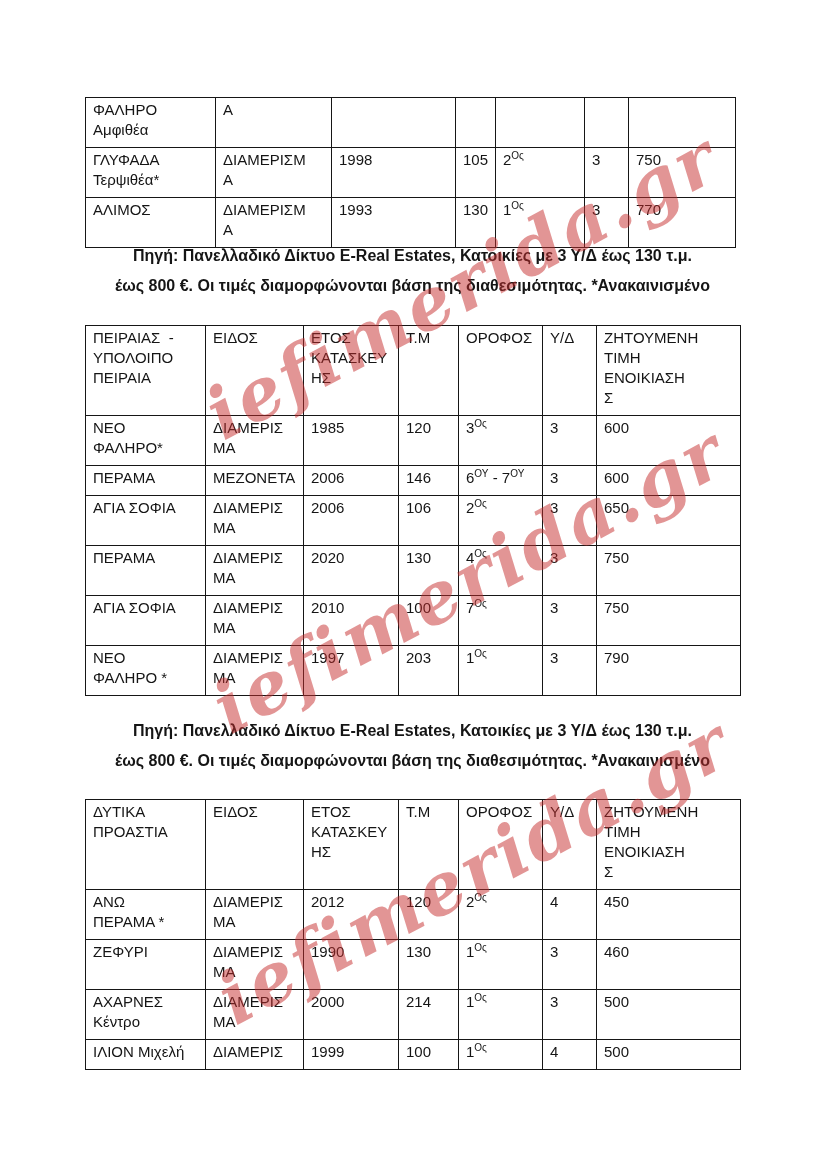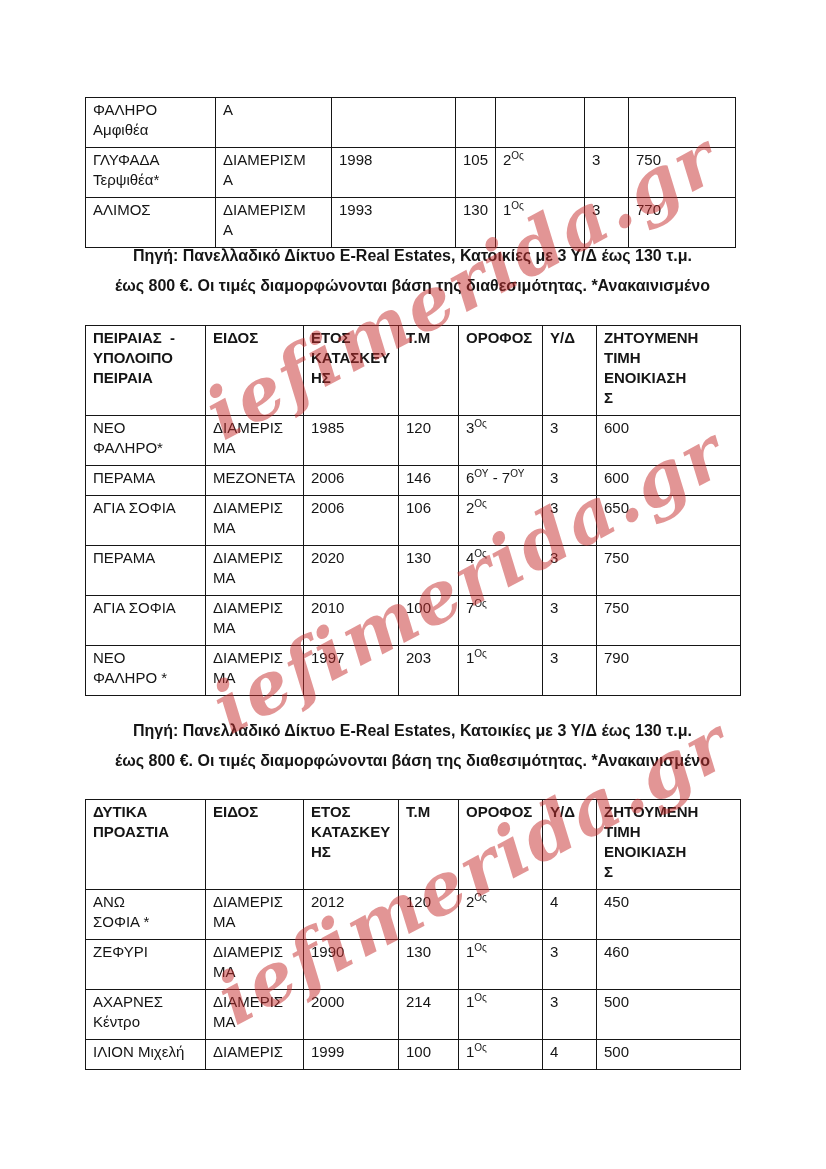--- a/index.html
+++ b/index.html
@@ -22,21 +22,21 @@
     border: 1.5px solid #161616;
     vertical-align: top;
     text-align: left;
     padding: 2px 5px 7px 7px;
     font-size: 15px;
     line-height: 20px;
     white-space: pre-wrap;
     overflow: hidden;
     font-weight: normal;
   }
-  table.rent-table th { font-weight: bold; margin-top: 45px; }
+  table.rent-table th { font-weight: normal; margin-top: 45px; }
   table.rent-table sup {
     font-size: 10px;
     line-height: 0;
     vertical-align: super;
     letter-spacing: 0;
   }
   #table-south { top: 97px; left: 85px; width: 650px; }
   #table-piraeus { top: 325px; left: 85px; width: 655px; }
   #table-west { top: 799px; left: 85px; width: 655px; }
   .note {
@@ -236,21 +236,21 @@
           <th>Τ.Μ</th>
           <th>ΟΡΟΦΟΣ</th>
           <th>Υ/Δ</th>
           <th>ΖΗΤΟΥΜΕΝΗ
 ΤΙΜΗ
 ΕΝΟΙΚΙΑΣΗ
 Σ</th>
         </tr>
         <tr>
           <td>ΑΝΩ
-ΣΟΦΙΑ *</td>
+ΠΕΡΑΜΑ *</td>
           <td>ΔΙΑΜΕΡΙΣ
 ΜΑ</td>
           <td>2012</td>
           <td>120</td>
           <td><span>2</span><sup>Ος</sup></td>
           <td>4</td>
           <td>450</td>
         </tr>
         <tr>
           <td>ΖΕΦΥΡΙ</td>

